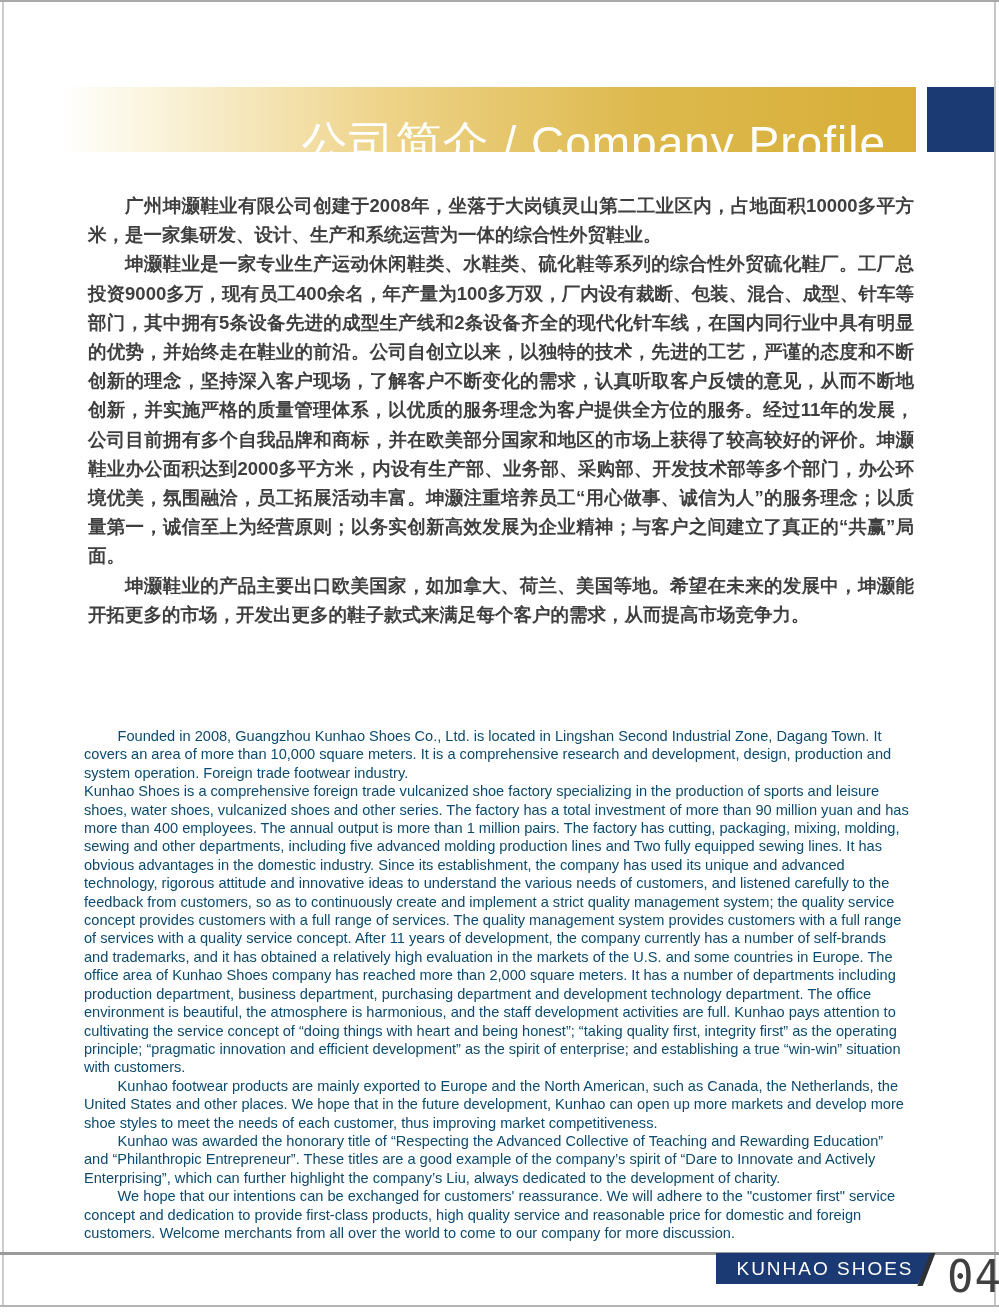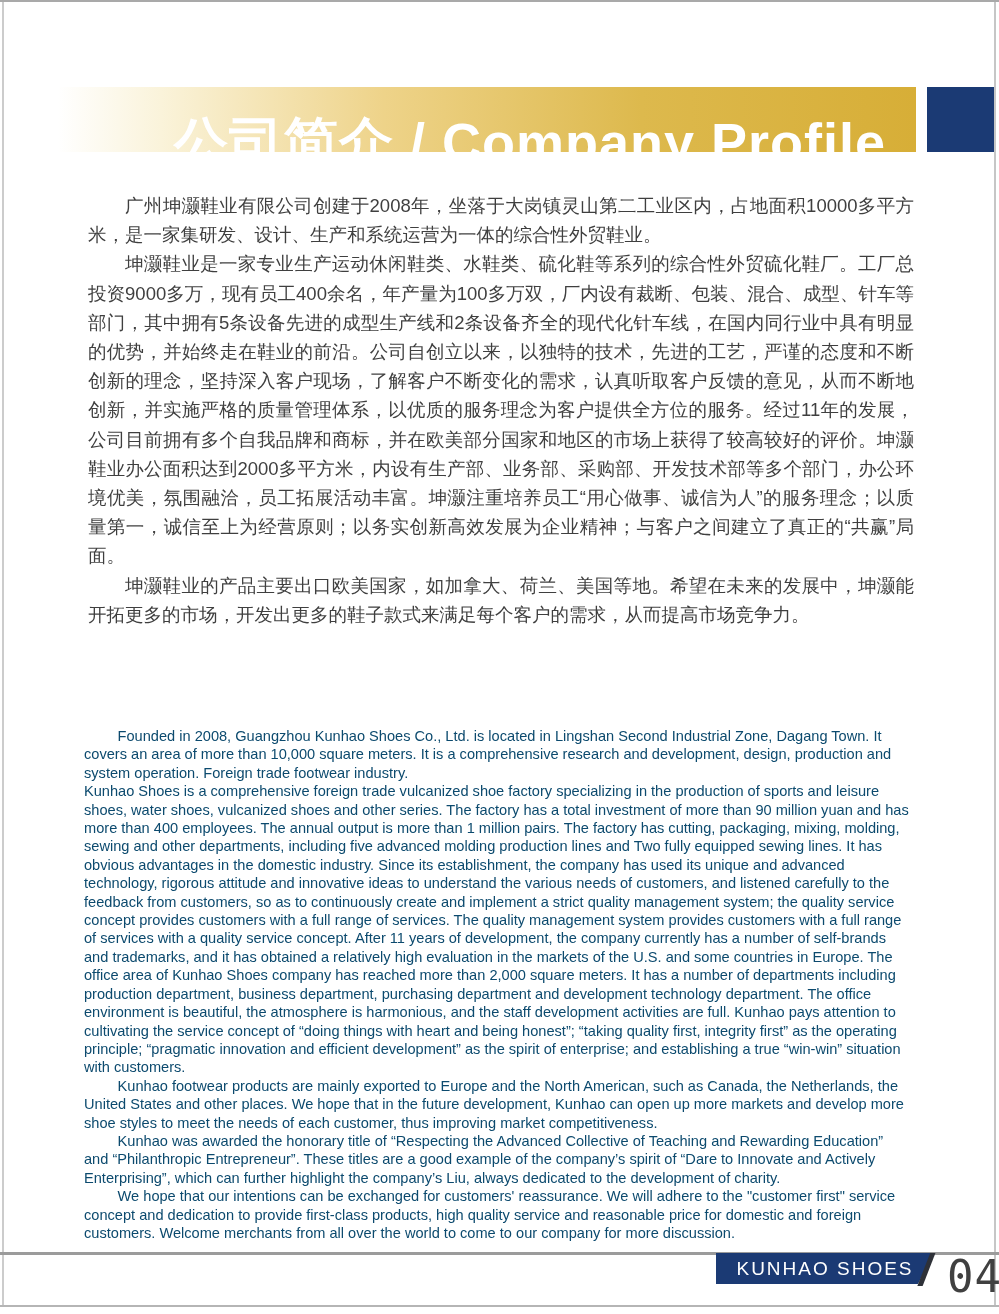--- a/index.html
+++ b/index.html
@@ -18,29 +18,29 @@
   .gold-bar{
     position:absolute;left:58px;top:87px;width:858px;height:65px;box-sizing:border-box;
     background:linear-gradient(to right, rgba(255,255,255,0) 0%, #faf3da 14%, #ecd астр 0);
   }
   
   .gold-bar{
     background:linear-gradient(to right, rgba(255,255,255,0) 0%, #faf3da 12%, #eed389 38%, #ddb94d 68%, #d7ae37 100%);
     display:flex;align-items:center;justify-content:flex-end;padding-right:30px;
   }
   .gold-title{
-    color:#ffffff;font-size:54px;font-weight:bold;letter-spacing:1px;white-space:nowrap;margin-top:48px;
+    color:#ffffff;font-size:46px;font-weight:normal;letter-spacing:1px;white-space:nowrap;margin-top:48px;
   }
   .navy-block{position:absolute;left:927px;top:87px;width:67px;height:65px;background:#1b3a74;}
 
   
   .cn-block{
     position:absolute;left:88px;top:191px;width:826px;
     color:#3f3f3f;font-size:18.5px;line-height:29.2px;text-align:justify;
-    font-weight:400;
+    font-weight:700;
   }
   .cn-block p{margin:0;text-indent:2em;}
 
   
   .en-block{
     position:absolute;left:84px;top:727px;width:826px;
     color:#0c4a6e;font-size:14.6px;line-height:18.4px;text-align:left;
   }
   .en-block p{margin:0;}
   .en-block p.indent{text-indent:2.3em;}

